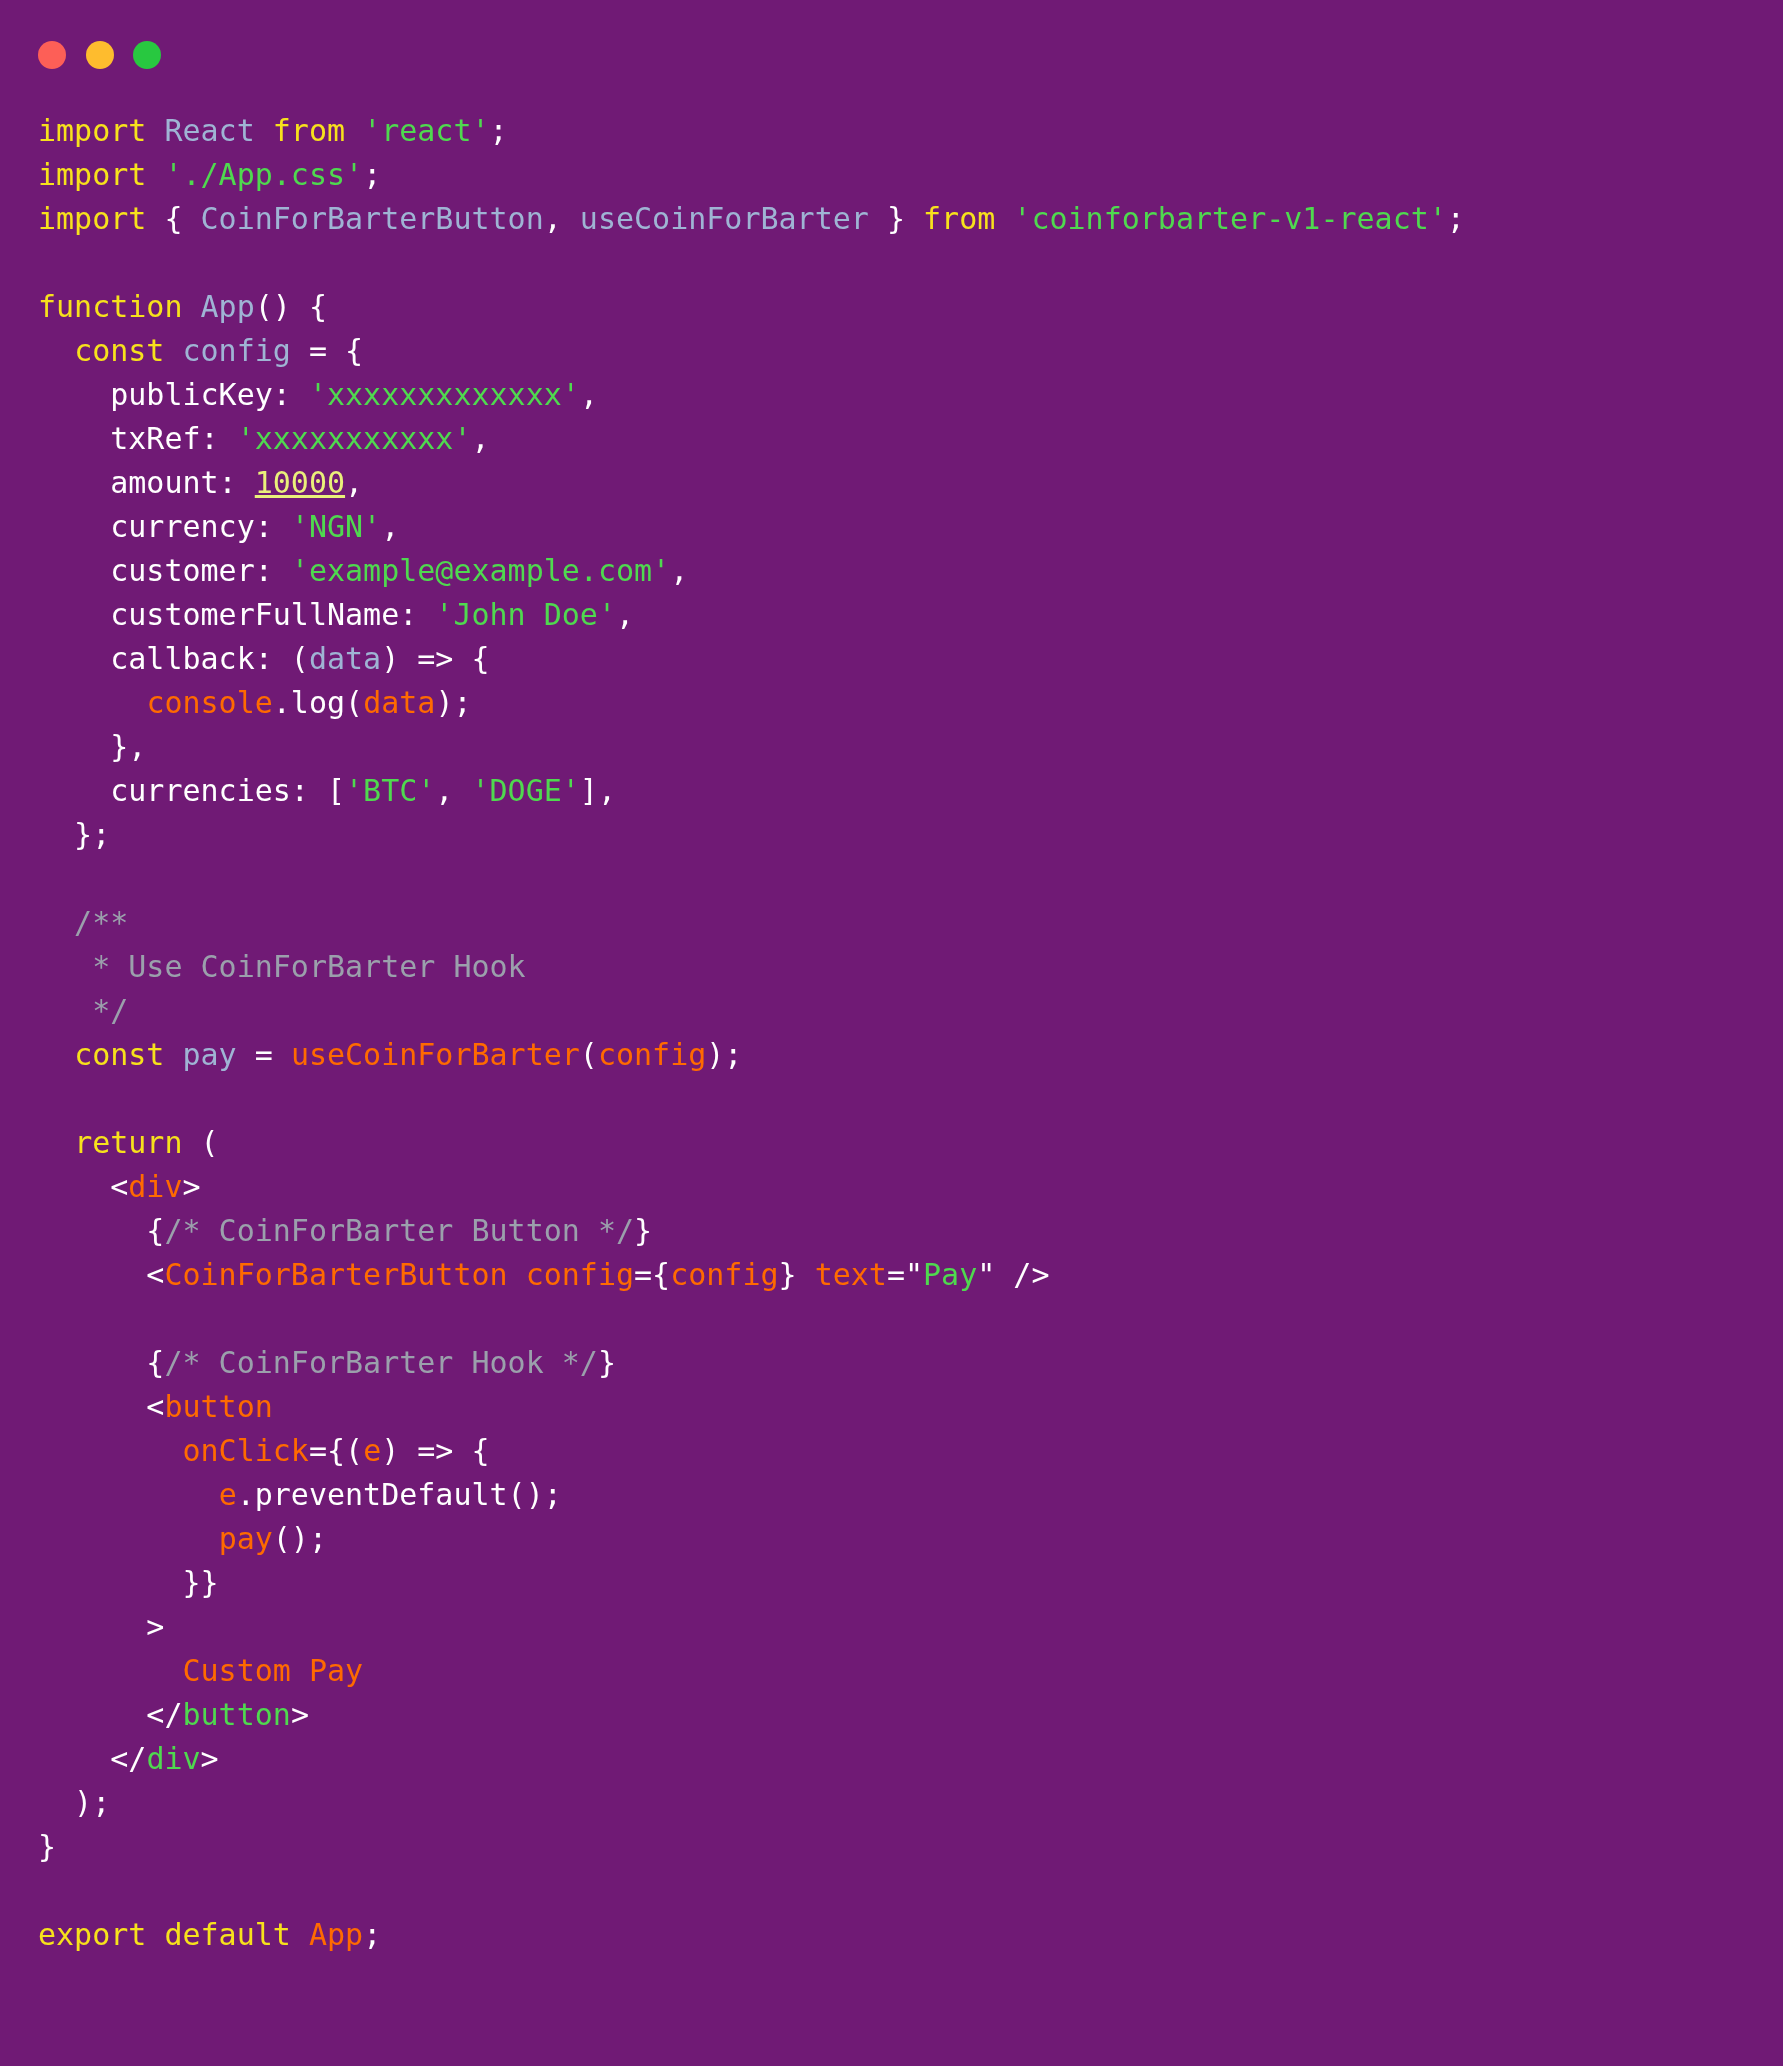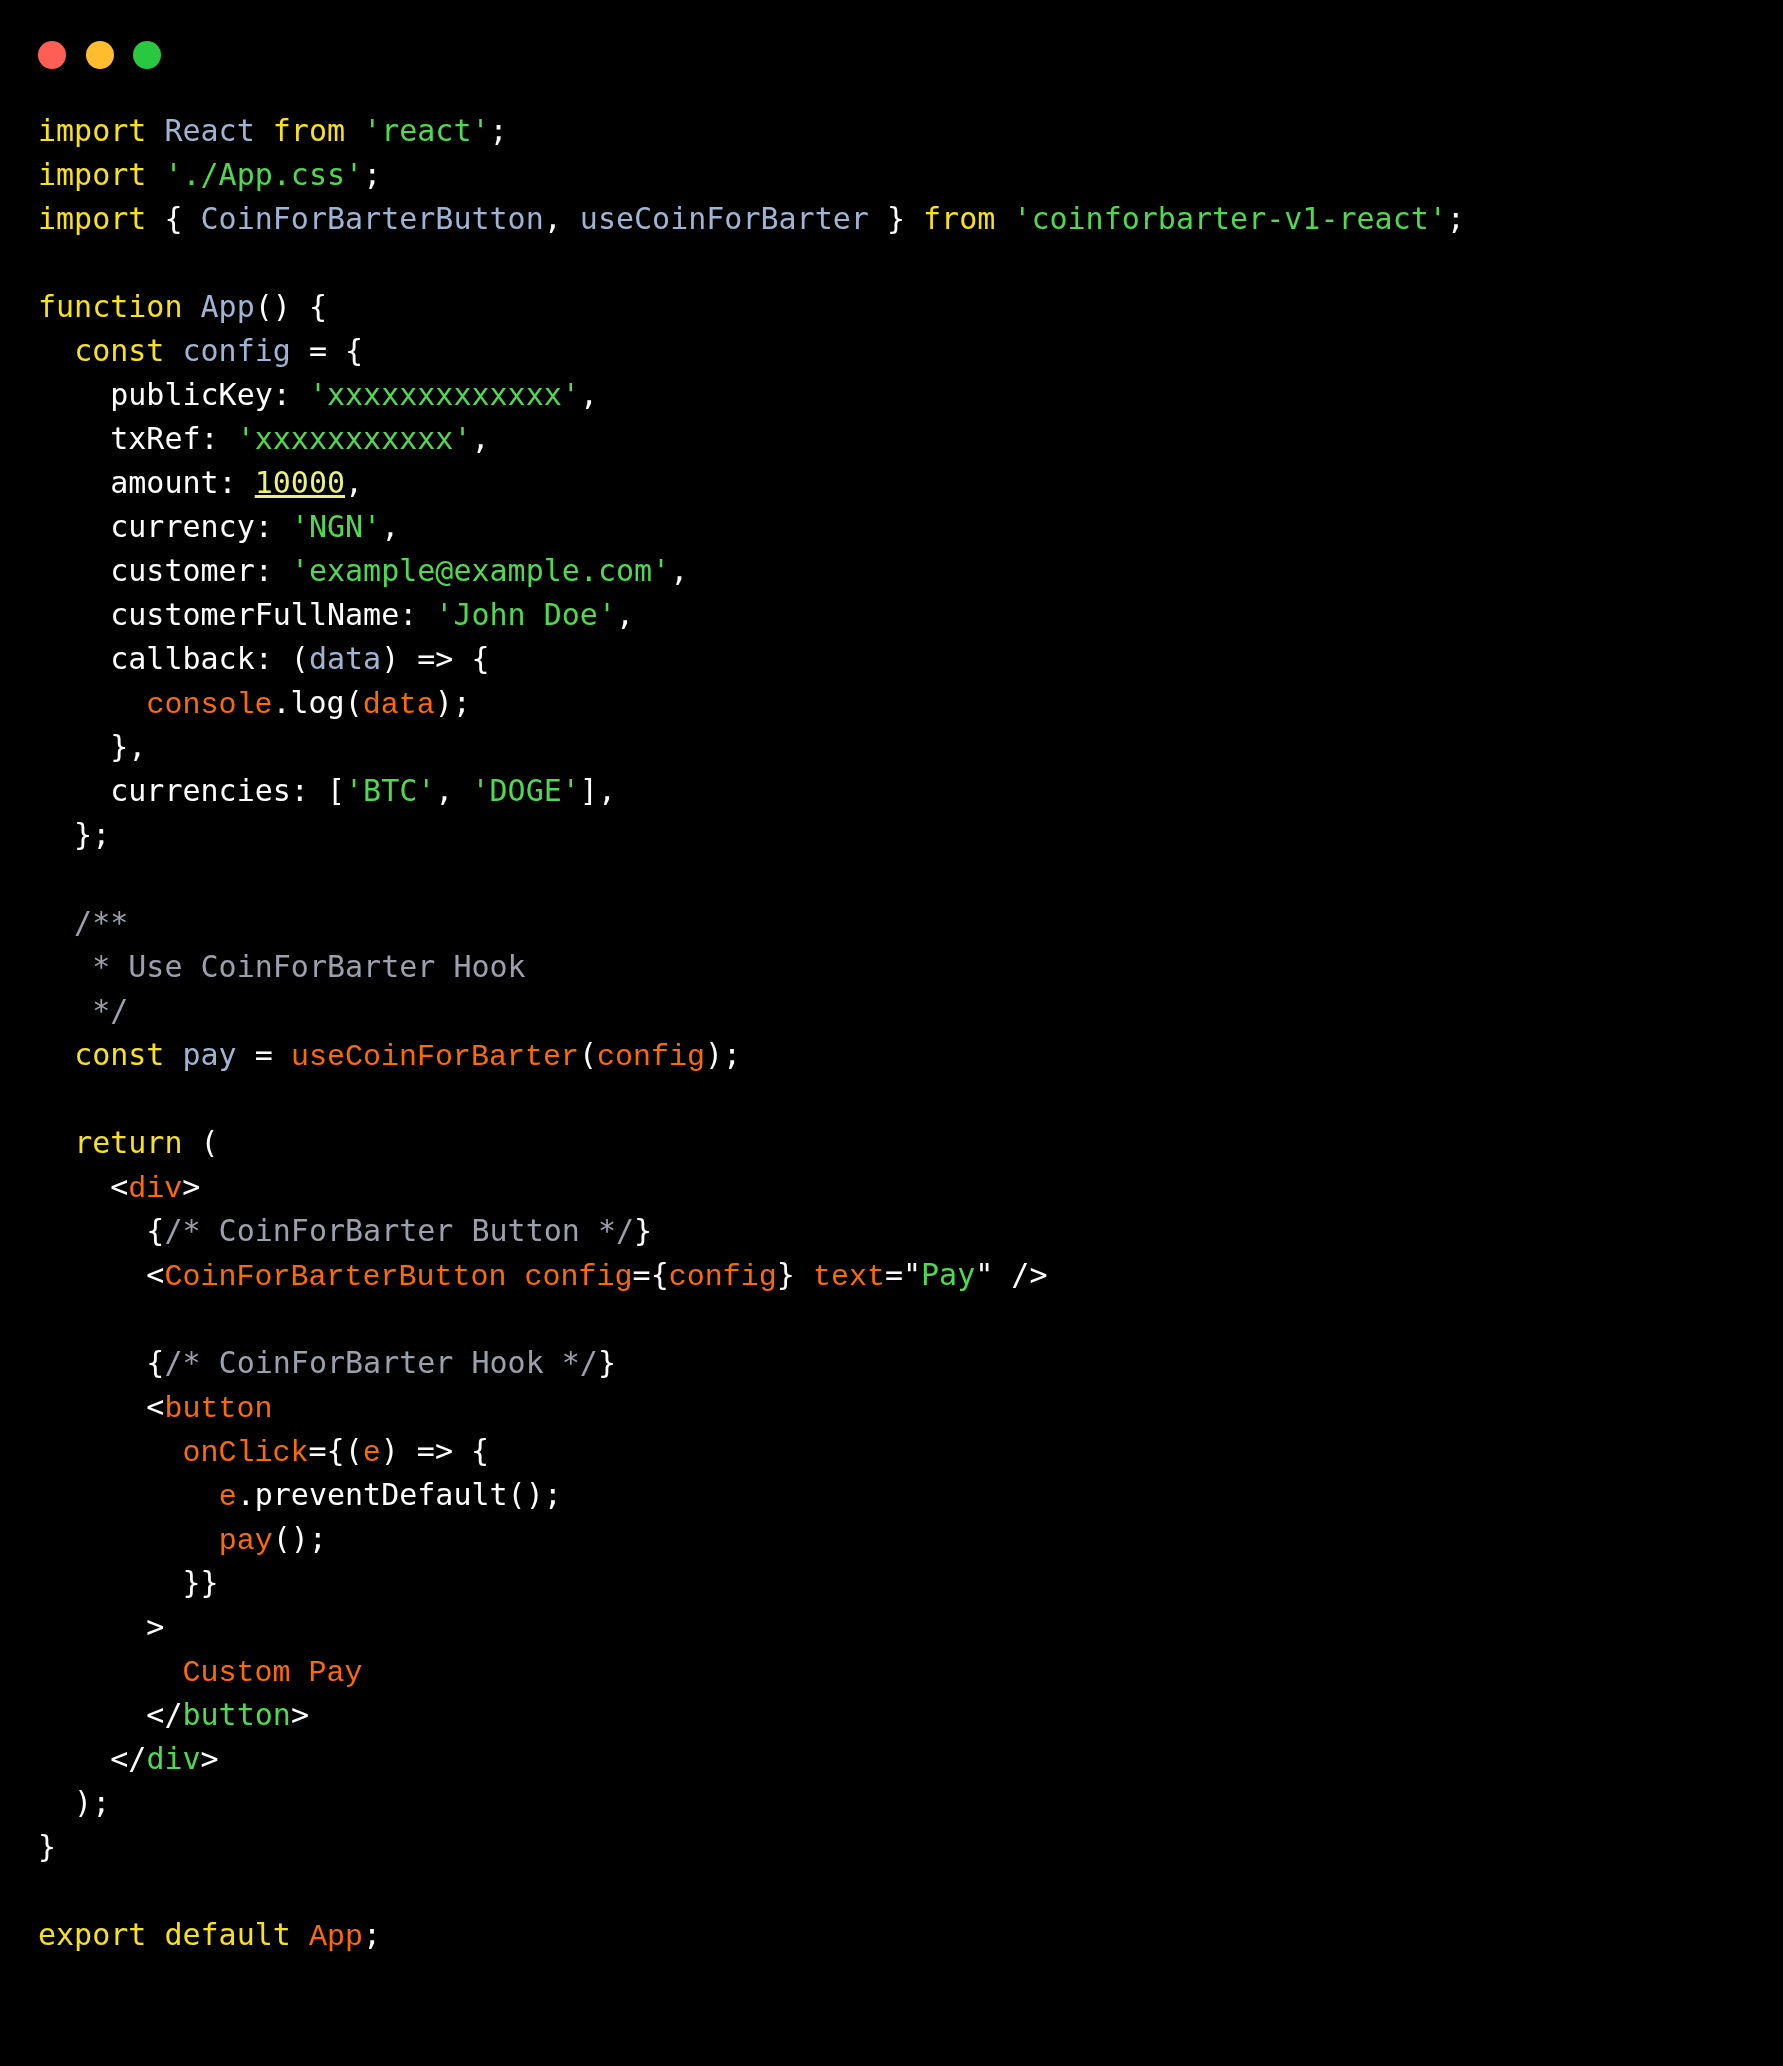--- a/index.html
+++ b/index.html
@@ -4,21 +4,21 @@
 <style>
   html, body {
     margin: 0;
     padding: 0;
     background: #0d1021;
   }
   #page {
     position: relative;
     width: 1783px;
     height: 2066px;
-    background: #000000;
+    background: #701a75;
     overflow: hidden;
     box-sizing: border-box;
   }
   #titlebar {
     position: absolute;
     top: 0; left: 0;
     width: 100%;
     height: 109px;
     display: flex;
     align-items: center;
@@ -52,21 +52,21 @@
   .line { height: 44px; }
   .blank { height: 44px; }
 
   
   .kw   { color: #f7e11c; }   
   .id   { color: #9fb4d4; }   
   .str  { color: #4fd94f; }   
   .num  { color: #eaf07a; text-decoration: underline; }   
   .pun  { color: #ffffff; }   
   .com  { color: #9ba0ac; }   
-  .fn   { color: #ff6a00; font-family: Liberation Mono, monospace; }   
+  .fn   { color: #ff6a00; }   
   .tagc { color: #4fd94f; }   
 </style>
 </head>
 <body>
 
 <div id="page">
 
   <div id="titlebar">
     <span class="dot dot-close" style="background: rgb(253, 95, 87);"></span>
     <span class="dot dot-min" style="background: rgb(254, 188, 46);"></span>

